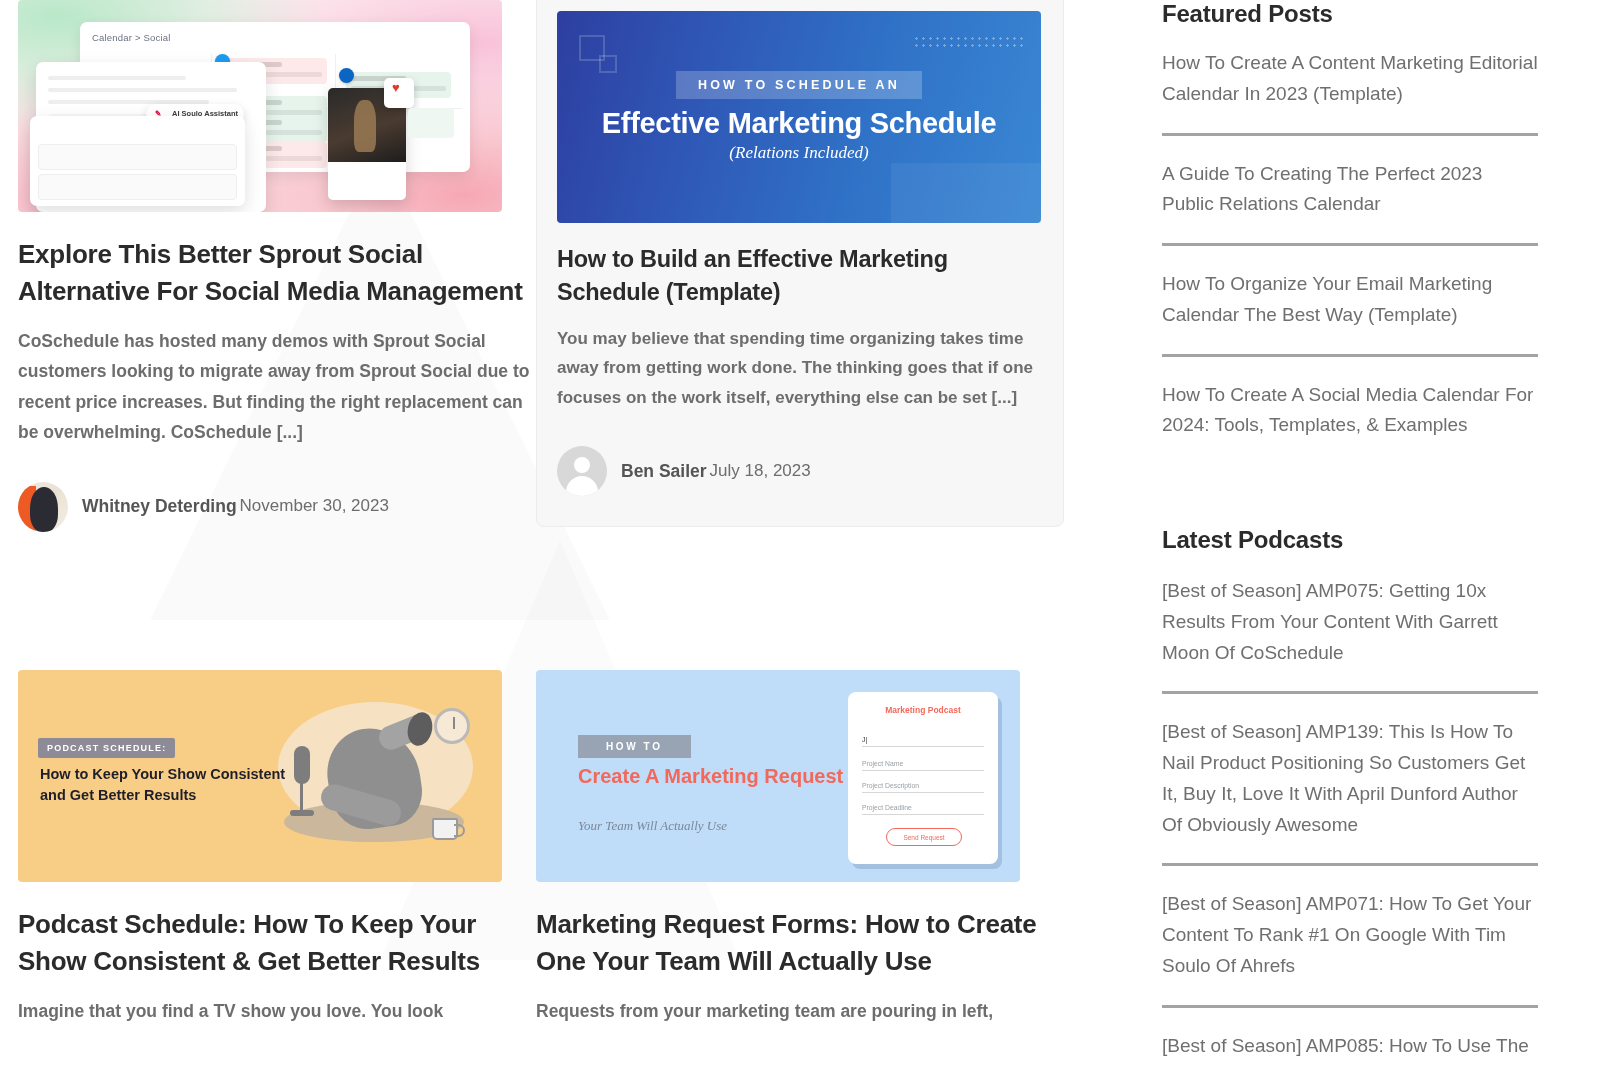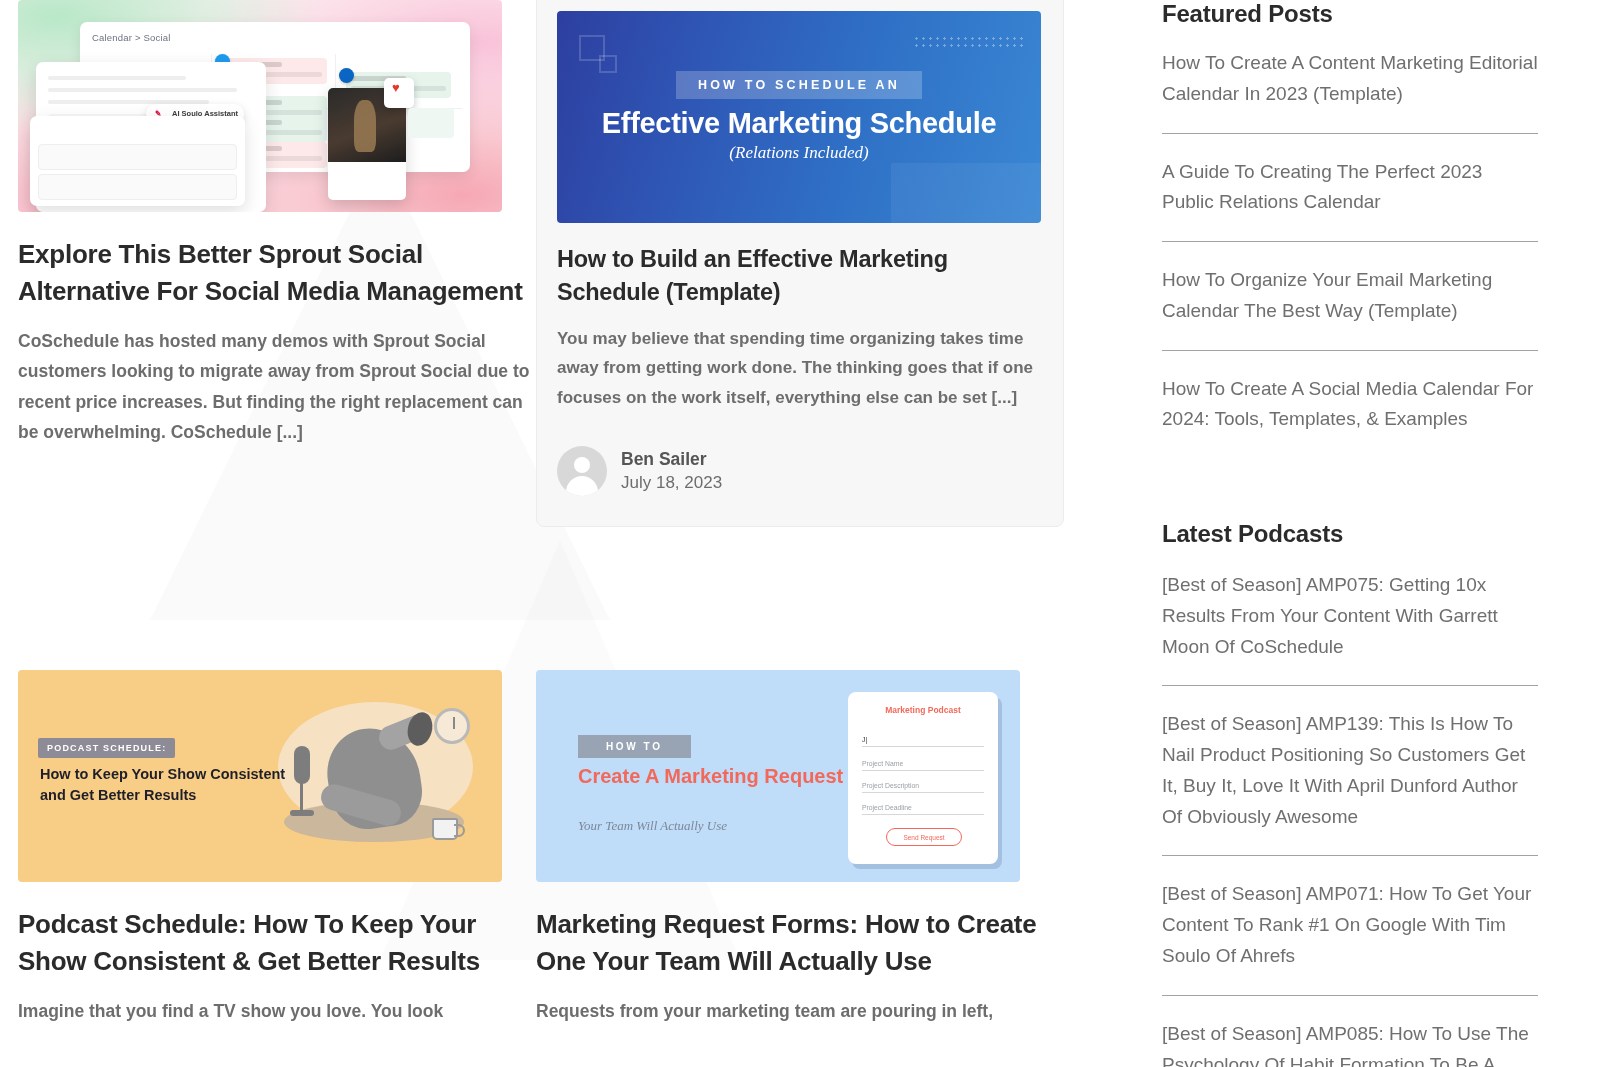--- a/index.html
+++ b/index.html
@@ -190,31 +190,31 @@
   }
   .post.boxed .post-excerpt { font-size:17px; margin-top:14px; }
   .byline { display:flex; align-items:center; gap:14px; margin-top:34px; }
   .avatar { width:50px; height:50px; border-radius:50%; overflow:hidden; position:relative; flex:0 0 auto; }
   .avatar-photo { background:linear-gradient(135deg,#f0eadf 0%,#e9e2d4 48%,#f4eee4 100%); }
   .avatar-photo:before { content:""; position:absolute; left:-4px; top:4px; width:22px; height:46px; background:#ee5a24; border-radius:50% 0 0 50%; }
   .avatar-photo:after { content:""; position:absolute; left:12px; top:5px; width:28px; height:45px; background:#2b2b33; border-radius:48% 48% 40% 40%; }
   .avatar-default { background:#d8d8d8; }
   .avatar-default:before { content:""; position:absolute; left:17px; top:11px; width:16px; height:16px; border-radius:50%; background:#fff; }
   .avatar-default:after { content:""; position:absolute; left:9px; top:30px; width:32px; height:24px; border-radius:16px 16px 0 0; background:#fff; }
-  .byline-text { display:flex; flex-direction:column; gap:3px; }
+  .byline-text { display:flex; flex-direction:row; gap:3px; }
   .author { font-size:17.5px; font-weight:700; color:#555; }
   .pubdate { font-size:17px; color:#6d6d6d; }
 
   
   .sidebar { position:absolute; left:1162px; top:0; width:376px; height:1067px; }
   .side-h { font-size:24px; font-weight:700; color:#2b2b2b; letter-spacing:-.2px; }
   .side-h.podcasts { margin-top:62px; }
   .side-list { margin-top:20px; }
   .side-item { font-size:19px; color:#6f6f6f; line-height:1.62; padding-bottom:23px; }
-  .side-item + .side-item { border-top:1px solid #a3a3a3; padding-top:23px; }
+  .side-item + .side-item { border-top:3px solid #a3a3a3; padding-top:23px; }
   .side-list.featured .side-item { font-size:19px; }
   .side-list.podcasts-list { margin-top:22px; }
 </style>
 </head>
 <body>
 
 <div id="page">
 
   <div class="watermark"></div>
   <div class="watermark2"></div>
@@ -275,20 +275,27 @@
           <div class="ai-sug" style="top:58px;"></div>
         </div>
         <div class="ig-post">
           <div class="ig-photo"></div>
         </div>
         <div class="like-chip"></div>
         <div class="mini-chart"></div>
       </div>
       <h2 class="post-title">Explore This Better Sprout Social Alternative For Social Media Management</h2>
       <p class="post-excerpt">CoSchedule has hosted many demos with Sprout Social customers looking to migrate away from Sprout Social due to recent price increases. But finding the right replacement can be overwhelming. CoSchedule [...]</p>
+      <div class="byline">
+        <div class="avatar avatar-photo"></div>
+        <div class="byline-text">
+          <span class="author">Whitney Deterding</span>
+          <span class="pubdate">November 30, 2023</span>
+        </div>
+      </div>
     </article>
 
     <article class="post boxed">
       <div class="thumb thumb-blue">
         <div class="blue-sq1"></div>
         <div class="blue-sq2"></div>
         <div class="blue-dots"></div>
         <div class="blue-glow"></div>
         <div class="kicker">HOW TO SCHEDULE AN</div>
         <div class="blue-h1">Effective Marketing Schedule</div>

